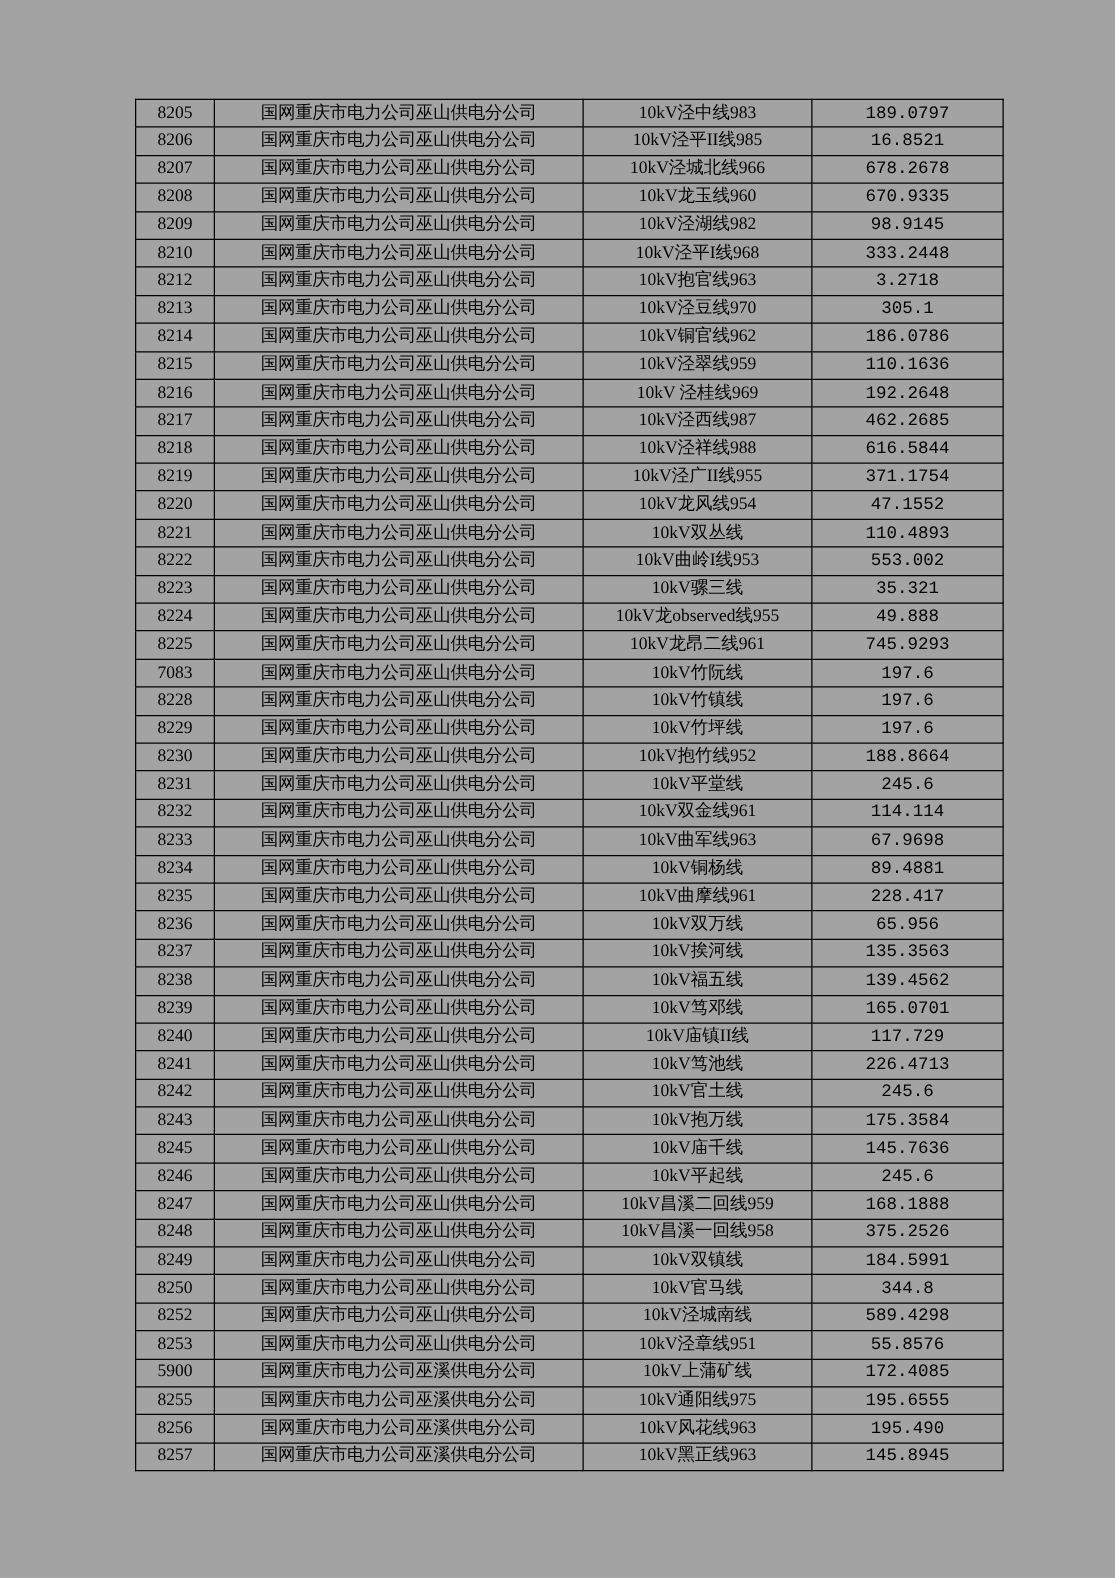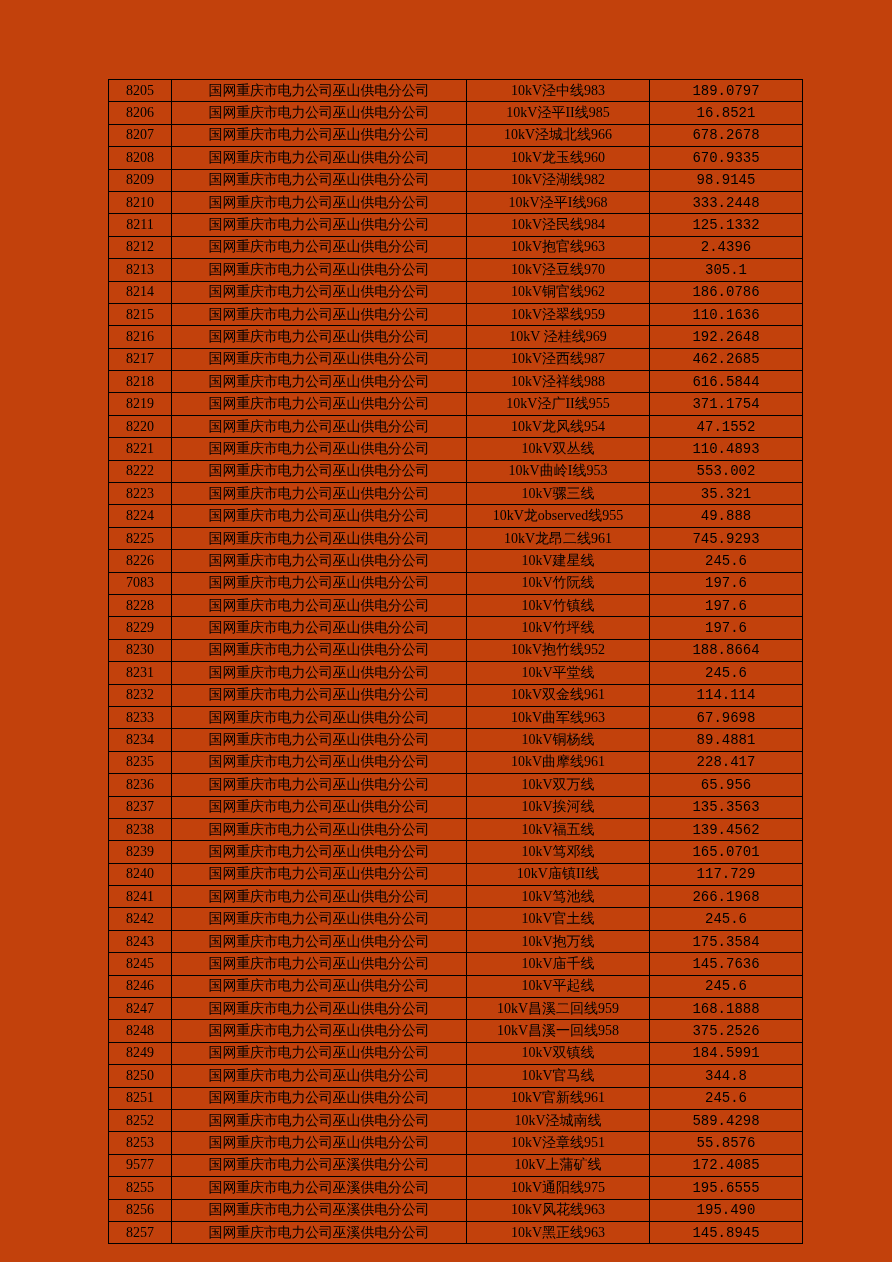--- a/index.html
+++ b/index.html
@@ -13,21 +13,21 @@
     font-family: "Liberation Serif", "DejaVu Serif", serif;
     color: #000000;
     position: relative;
   }
   .page {
     position: absolute;
     left: 0;
     top: 0;
     width: 892px;
     height: 1262px;
-    background: #c2410c;
+    background: #a3a3a3;
   }
   .table-wrap {
     position: absolute;
     left: 108px;
     top: 79px;
     width: 676px;
   }
   table.data {
     border-collapse: collapse;
     table-layout: fixed;
@@ -86,30 +86,24 @@
             <td class="col-line">10kV泾湖线982</td>
             <td class="col-value">98.9145</td>
           </tr>
           <tr>
             <td class="col-id">8210</td>
             <td class="col-org">国网重庆市电力公司巫山供电分公司</td>
             <td class="col-line">10kV泾平I线968</td>
             <td class="col-value">333.2448</td>
           </tr>
           <tr>
-            <td class="col-id">8211</td>
-            <td class="col-org">国网重庆市电力公司巫山供电分公司</td>
-            <td class="col-line">10kV泾民线984</td>
-            <td class="col-value">125.1332</td>
-          </tr>
-          <tr>
             <td class="col-id">8212</td>
             <td class="col-org">国网重庆市电力公司巫山供电分公司</td>
             <td class="col-line">10kV抱官线963</td>
-            <td class="col-value">2.4396</td>
+            <td class="col-value">3.2718</td>
           </tr>
           <tr>
             <td class="col-id">8213</td>
             <td class="col-org">国网重庆市电力公司巫山供电分公司</td>
             <td class="col-line">10kV泾豆线970</td>
             <td class="col-value">305.1</td>
           </tr>
           <tr>
             <td class="col-id">8214</td>
             <td class="col-org">国网重庆市电力公司巫山供电分公司</td>
@@ -176,26 +170,20 @@
             <td class="col-line">10kV龙observed线955</td>
             <td class="col-value">49.888</td>
           </tr>
           <tr>
             <td class="col-id">8225</td>
             <td class="col-org">国网重庆市电力公司巫山供电分公司</td>
             <td class="col-line">10kV龙昂二线961</td>
             <td class="col-value">745.9293</td>
           </tr>
           <tr>
-            <td class="col-id">8226</td>
-            <td class="col-org">国网重庆市电力公司巫山供电分公司</td>
-            <td class="col-line">10kV建星线</td>
-            <td class="col-value">245.6</td>
-          </tr>
-          <tr>
             <td class="col-id">7083</td>
             <td class="col-org">国网重庆市电力公司巫山供电分公司</td>
             <td class="col-line">10kV竹阮线</td>
             <td class="col-value">197.6</td>
           </tr>
           <tr>
             <td class="col-id">8228</td>
             <td class="col-org">国网重庆市电力公司巫山供电分公司</td>
             <td class="col-line">10kV竹镇线</td>
             <td class="col-value">197.6</td>
@@ -269,21 +257,21 @@
           <tr>
             <td class="col-id">8240</td>
             <td class="col-org">国网重庆市电力公司巫山供电分公司</td>
             <td class="col-line">10kV庙镇II线</td>
             <td class="col-value">117.729</td>
           </tr>
           <tr>
             <td class="col-id">8241</td>
             <td class="col-org">国网重庆市电力公司巫山供电分公司</td>
             <td class="col-line">10kV笃池线</td>
-            <td class="col-value">266.1968</td>
+            <td class="col-value">226.4713</td>
           </tr>
           <tr>
             <td class="col-id">8242</td>
             <td class="col-org">国网重庆市电力公司巫山供电分公司</td>
             <td class="col-line">10kV官土线</td>
             <td class="col-value">245.6</td>
           </tr>
           <tr>
             <td class="col-id">8243</td>
             <td class="col-org">国网重庆市电力公司巫山供电分公司</td>
@@ -320,39 +308,33 @@
             <td class="col-line">10kV双镇线</td>
             <td class="col-value">184.5991</td>
           </tr>
           <tr>
             <td class="col-id">8250</td>
             <td class="col-org">国网重庆市电力公司巫山供电分公司</td>
             <td class="col-line">10kV官马线</td>
             <td class="col-value">344.8</td>
           </tr>
           <tr>
-            <td class="col-id">8251</td>
-            <td class="col-org">国网重庆市电力公司巫山供电分公司</td>
-            <td class="col-line">10kV官新线961</td>
-            <td class="col-value">245.6</td>
-          </tr>
-          <tr>
             <td class="col-id">8252</td>
             <td class="col-org">国网重庆市电力公司巫山供电分公司</td>
             <td class="col-line">10kV泾城南线</td>
             <td class="col-value">589.4298</td>
           </tr>
           <tr>
             <td class="col-id">8253</td>
             <td class="col-org">国网重庆市电力公司巫山供电分公司</td>
             <td class="col-line">10kV泾章线951</td>
             <td class="col-value">55.8576</td>
           </tr>
           <tr>
-            <td class="col-id">9577</td>
+            <td class="col-id">5900</td>
             <td class="col-org">国网重庆市电力公司巫溪供电分公司</td>
             <td class="col-line">10kV上蒲矿线</td>
             <td class="col-value">172.4085</td>
           </tr>
           <tr>
             <td class="col-id">8255</td>
             <td class="col-org">国网重庆市电力公司巫溪供电分公司</td>
             <td class="col-line">10kV通阳线975</td>
             <td class="col-value">195.6555</td>
           </tr>

